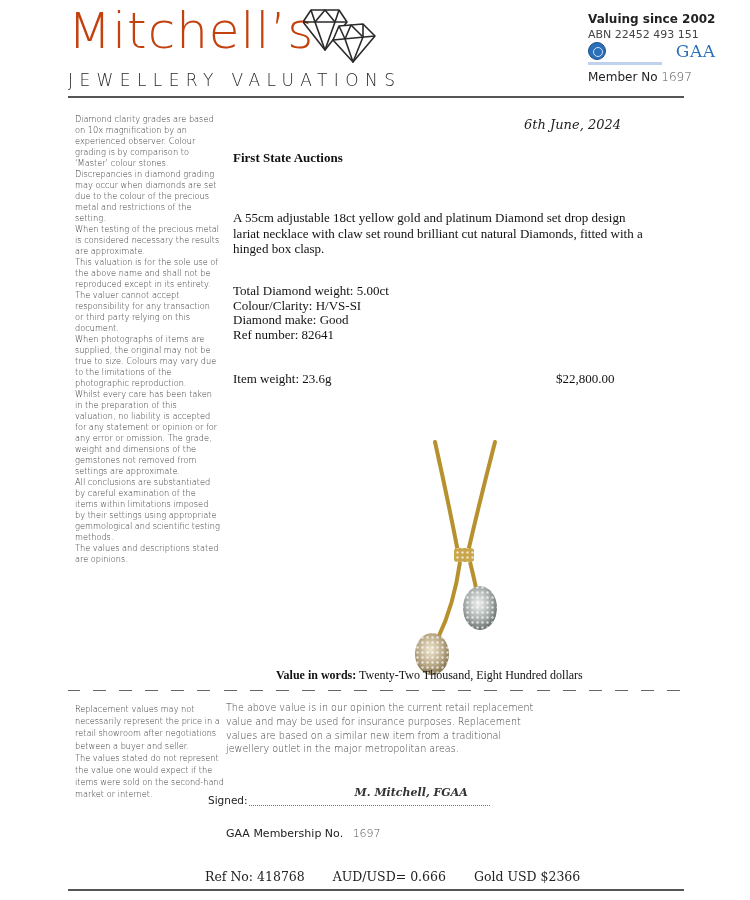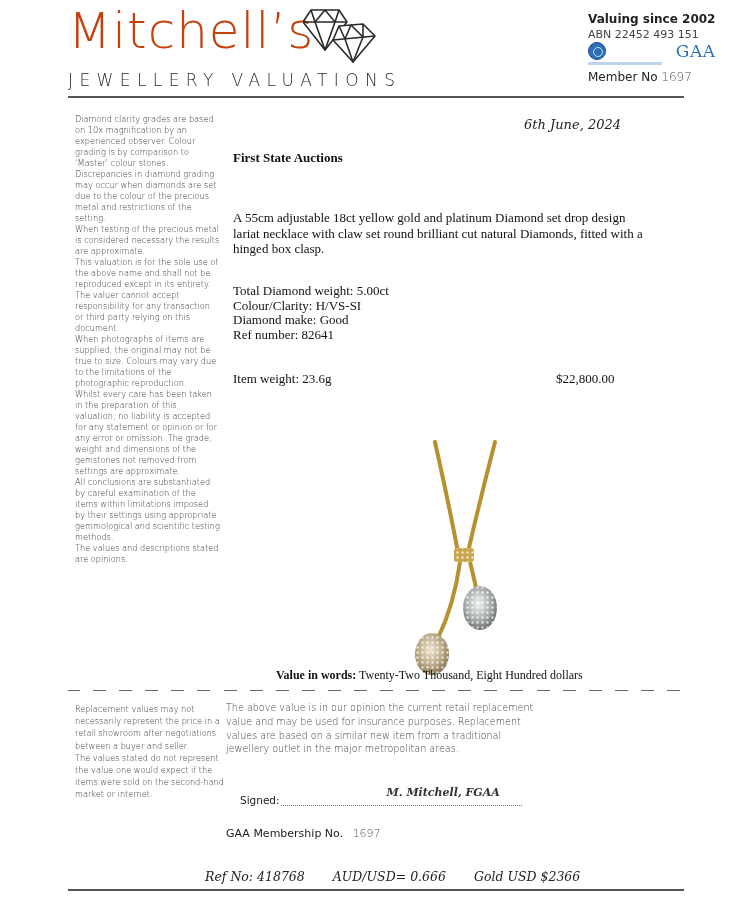--- a/index.html
+++ b/index.html
@@ -29,26 +29,26 @@
   .weight { left: 233px; top: 371px; font-size: 13px; }
   .price { left: 556px; top: 371px; font-size: 13px; }
   .photo { left: 410px; top: 440px; width: 145px; height: 235px; }
   .words { left: 276px; top: 668px; font-size: 12px; }
   .words b { font-weight: bold; }
   .dash-rule { left: 68px; top: 690px; width: 616px; height: 0; border-top: 1.3px dashed #666; }
   .dash-rule { border-image: repeating-linear-gradient(90deg,#666 0,#666 13px,transparent 13px,transparent 26px) 1; }
   .lower-left { left: 75px; top: 703px; width: 150px; font-family: "DejaVu Sans", sans-serif; font-size: 8.2px; line-height: 12.2px; color: #333; font-weight: 300; }
   .lower-left p { margin: 0; }
   .lower-text { left: 226px; top: 701px; width: 310px; font-family: "DejaVu Sans", sans-serif; font-size: 9.6px; line-height: 13.8px; color: #444; font-weight: 300; }
-  .signed-row { left: 240px; top: 793px; width: 282px; font-family: "DejaVu Sans", sans-serif; font-size: 10.5px; color: #222; display: flex; align-items: flex-end; }
+  .signed-row { left: 208px; top: 793px; width: 282px; font-family: "DejaVu Sans", sans-serif; font-size: 10.5px; color: #222; display: flex; align-items: flex-end; }
   .signed-dots { flex: 1; border-bottom: 1px dotted #777; height: 12px; position: relative; margin-left: 1px; }
   .signature { position: absolute; left: 106px; top: -7px; font-family: "DejaVu Serif", serif; font-style: italic; font-size: 11px; font-weight: bold; color: #333; white-space: nowrap; }
   .gaa-member { left: 226px; top: 827px; font-family: "DejaVu Sans", sans-serif; font-size: 11px; color: #222; }
   .gaa-member .num { color: #555; font-weight: 300; margin-left: 6px; }
-  .footer { left: 205px; top: 869px; font-family: "DejaVu Serif", serif; font-style: italic; font-size: 12.5px; color: #222; }
+  .footer { left: 205px; top: 869px; font-family: "DejaVu Serif", serif; font-size: 12.5px; color: #222; }
   .footer span { margin-right: 24px; }
   .footer-rule { left: 68px; top: 889px; width: 616px; height: 2px; background: #555; }
 </style>
 </head>
 <body>
 
 <div class="abs logo-name">Mitchell’s</div>
 <svg class="abs diamonds" viewBox="0 0 75 58" fill="none" stroke="#2a2a2a" stroke-width="1.6" stroke-linejoin="round">
   <polygon points="8,4 36,4 44,16 22,44 0,16"></polygon>
   <line x1="0" y1="16" x2="44" y2="16"></line>

